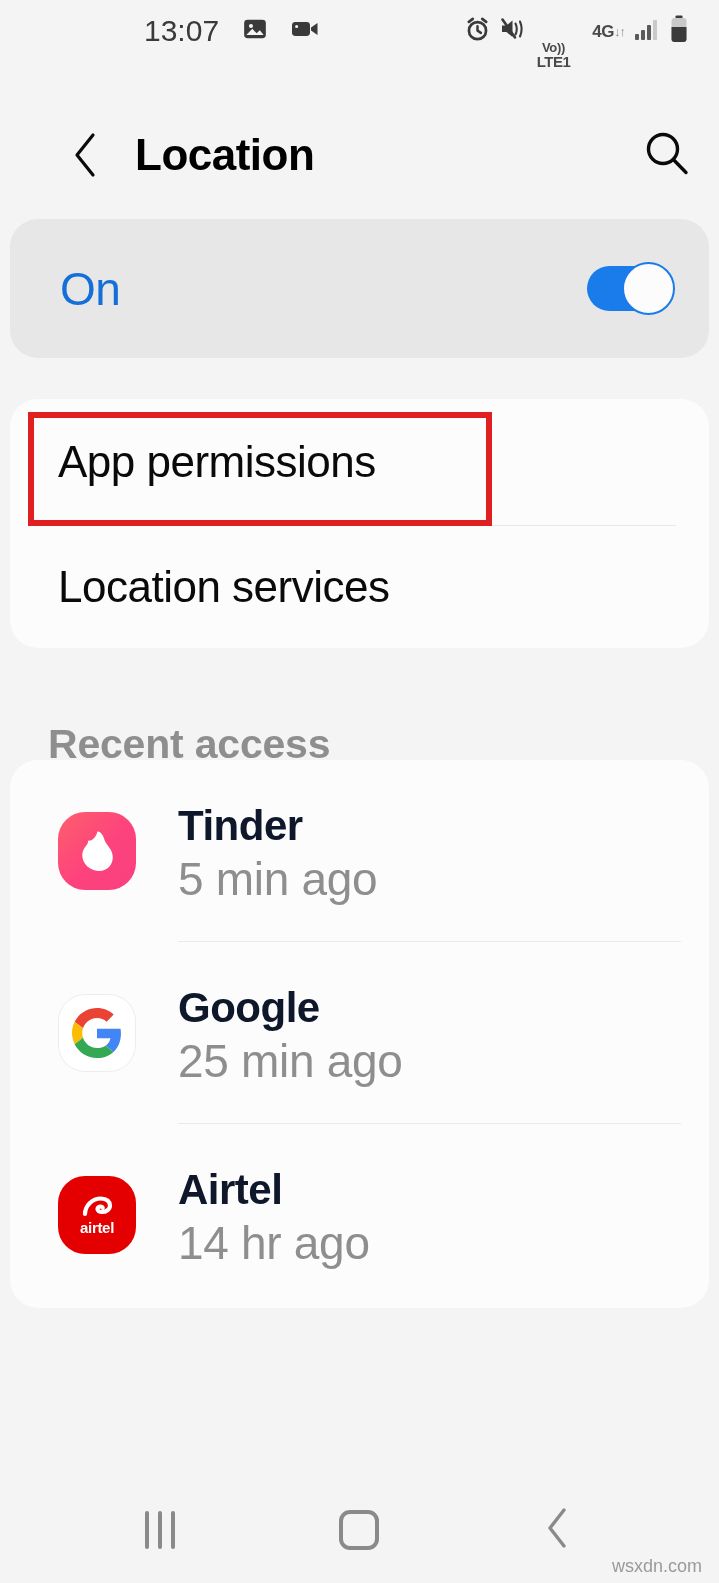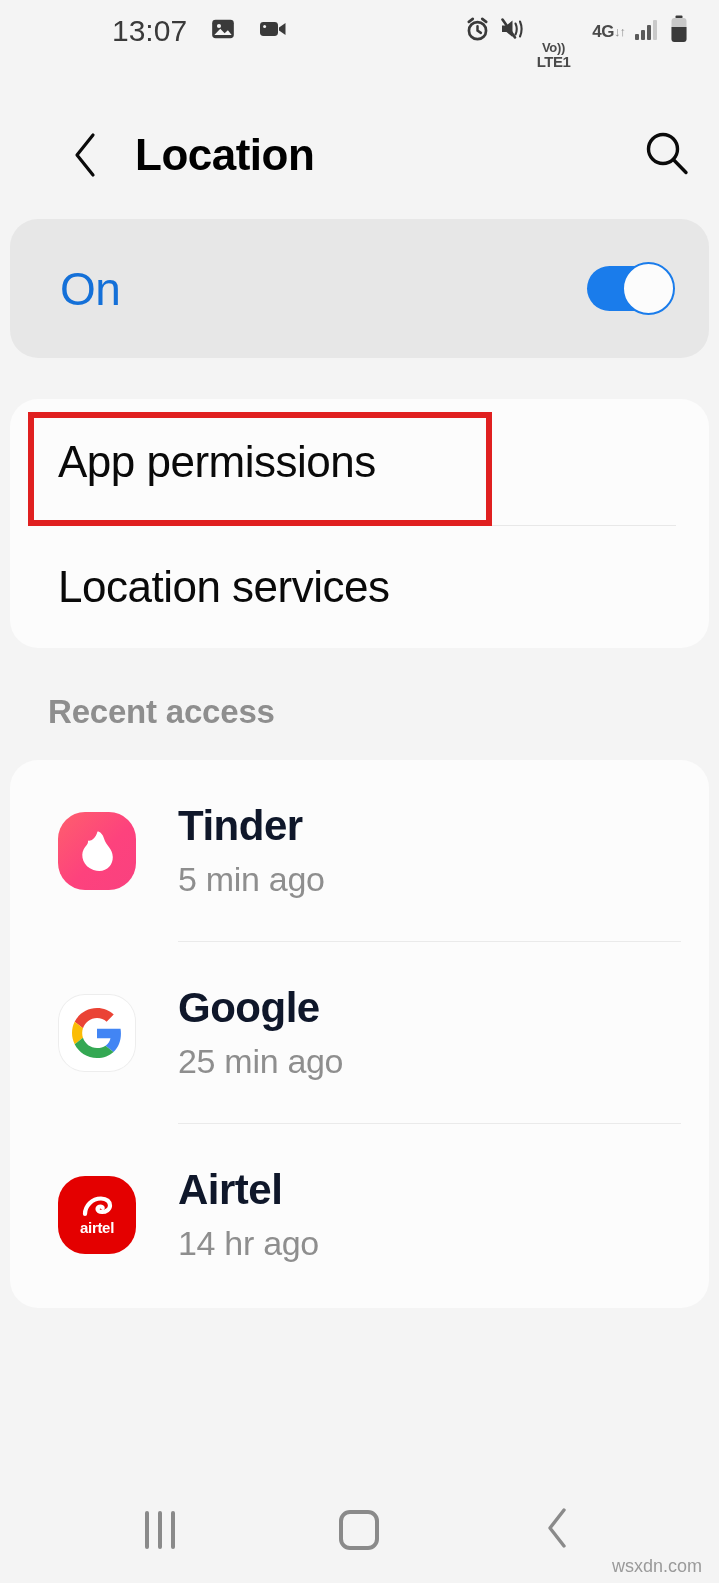--- a/index.html
+++ b/index.html
@@ -14,21 +14,21 @@
     width:719px; height:1583px;
     background:#f4f4f4;
   }
 
   
   .statusbar {
     position:absolute; top:0; left:0; width:719px; height:62px;
     display:flex; align-items:center;
   }
   .sb-left {
-    position:absolute; left:112px; top:0; height:62px;
+    position:absolute; left:144px; top:0; height:62px;
     display:flex; align-items:center; gap:23px;
   }
   .sb-clock {
     font-size:30px; font-weight:400; color:#3a3a3a;
     letter-spacing:0px; line-height:1;
   }
   .sb-right {
     position:absolute; right:30px; top:0; height:62px;
     display:flex; align-items:center; gap:9px;
   }
@@ -118,22 +118,22 @@
   .annot-box {
     position:absolute; left:28px; top:412px;
     width:464px; height:114px;
     border:6px solid #e02020;
     pointer-events:none;
     z-index:40;
   }
 
   
   .section-header {
-    position:absolute; left:48px; top:693px;
-    font-size:33px; font-weight:700; color:#8e8e8e;
+    position:absolute; left:48px; top:721px;
+    font-size:41px; font-weight:700; color:#8e8e8e;
     letter-spacing:-0.2px;
   }
 
   
   .recent-card {
     position:absolute; left:10px; top:760px;
     width:699px; height:548px;
     background:#fcfcfc; border-radius:28px;
     overflow:hidden;
   }
@@ -147,21 +147,21 @@
     width:78px; height:78px; flex:none;
     margin-right:42px;
     display:flex; align-items:center; justify-content:center;
   }
   .app-text { display:flex; flex-direction:column; justify-content:center; }
   .app-name {
     font-size:42px; font-weight:700; color:#0f172a;
     letter-spacing:-0.5px; line-height:50px;
   }
   .app-time {
-    font-size:34px; font-weight:400; color:#8e8e8e;
+    font-size:46px; font-weight:400; color:#8e8e8e;
     letter-spacing:-0.3px; line-height:46px; margin-top:5px;
   }
   .app-divider {
     position:absolute; left:168px; right:28px; bottom:0;
     height:1px; background:#eaeaea;
   }
 
   
   .squircle {
     width:78px; height:78px;

